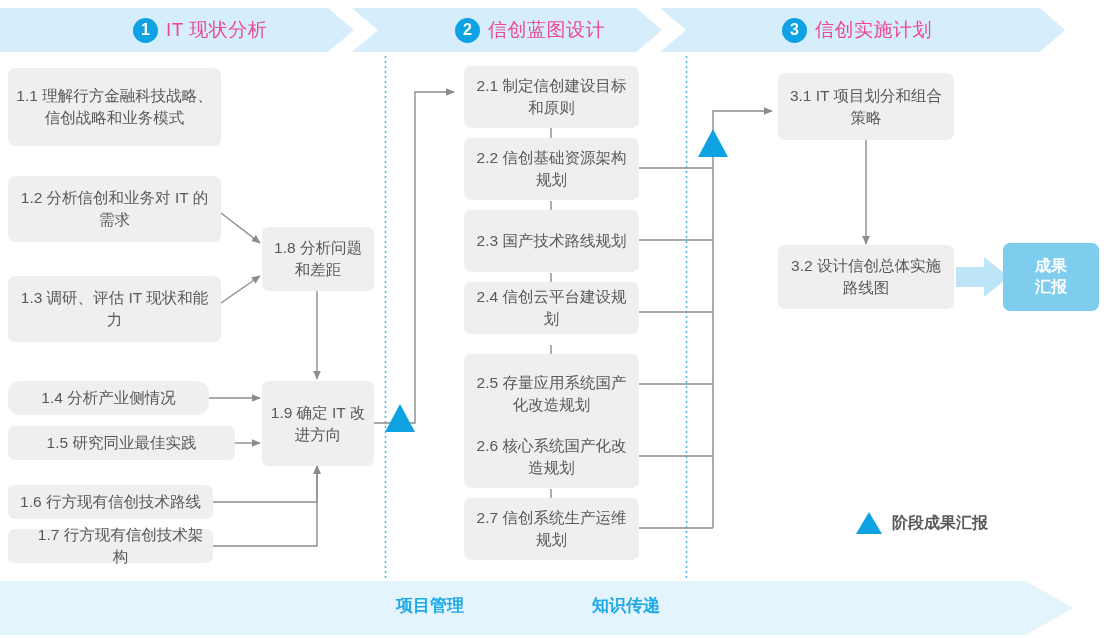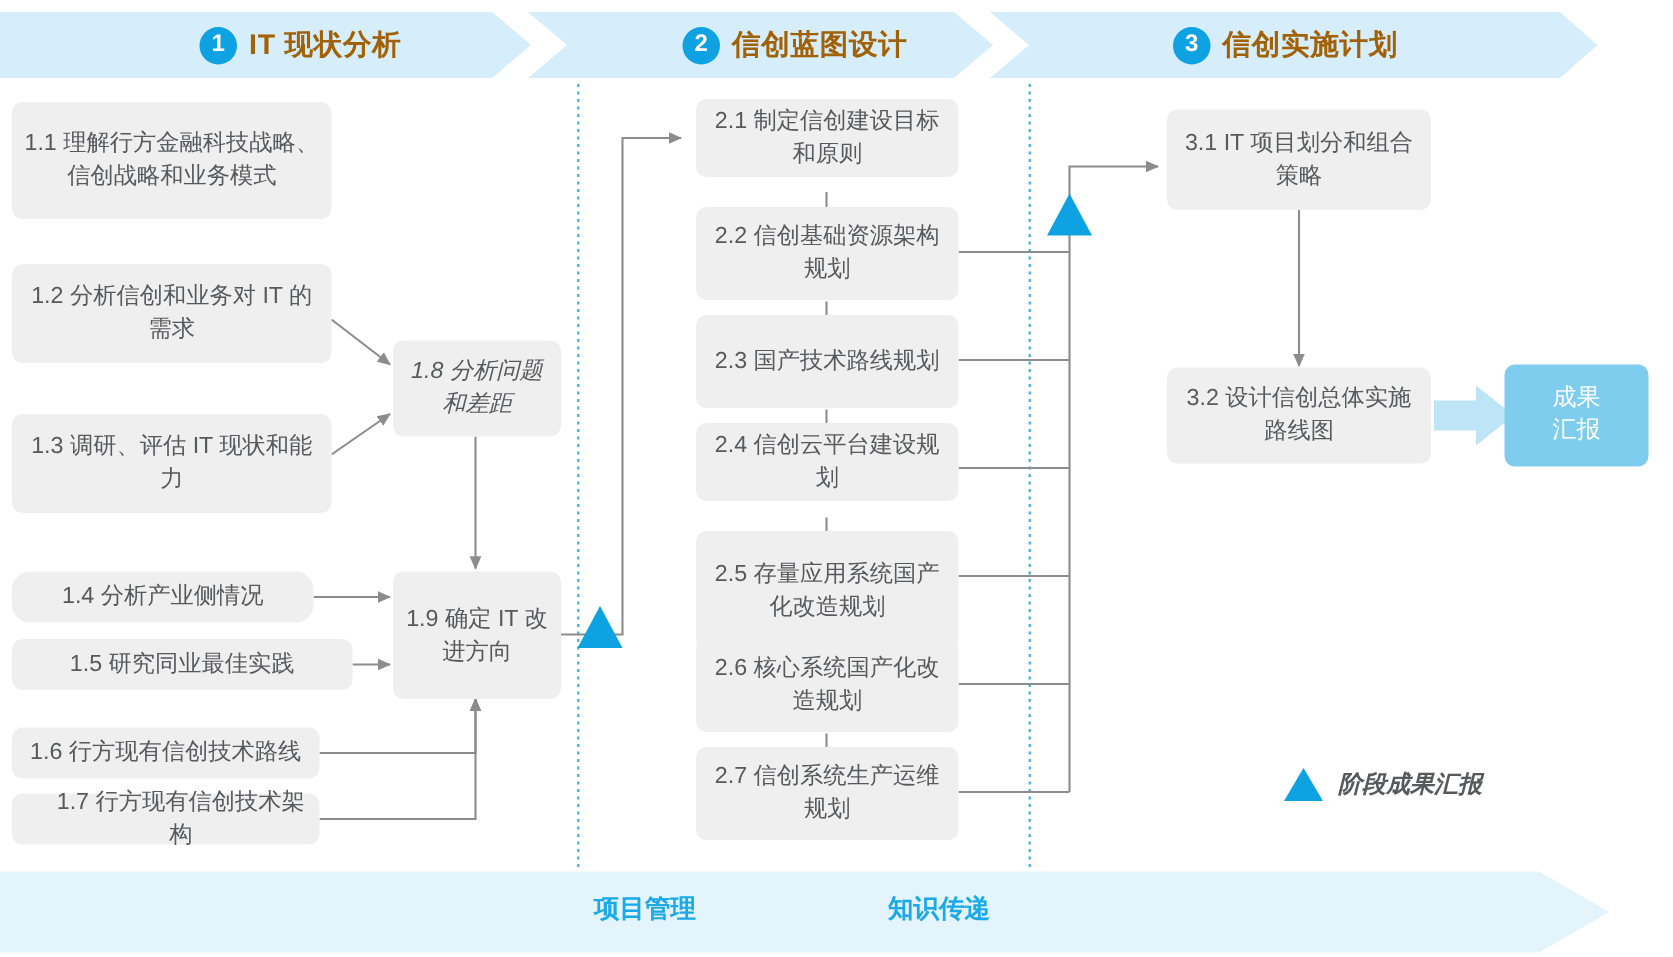--- a/index.html
+++ b/index.html
@@ -42,23 +42,23 @@
     background:#0FA2E3;
     color:#ffffff;
     font-size:16px;
     font-weight:bold;
     display:flex;
     align-items:center;
     justify-content:center;
     line-height:1;
   }
   .phase-label{
-    color:#a16207;
+    color:#ec4899;
     font-size:19px;
-    font-weight:bold;
+    font-weight:normal;
     letter-spacing:.5px;
   }
   
   .box{
     position:absolute;
     background:#EFEFEF;
     border-radius:7px;
     color:#58595B;
     font-size:15.5px;
     line-height:1.42;
@@ -69,21 +69,21 @@
     box-sizing:border-box;
     padding:4px 6px;
   }
   
   .outcome{
     position:absolute;
     background:#7FCDEE;
     border-radius:7px;
     color:#ffffff;
     font-size:16px;
-    font-weight:normal;
+    font-weight:bold;
     line-height:1.3;
     display:flex;
     align-items:center;
     justify-content:center;
     text-align:center;
   }
   
   .legend{
     position:absolute;
     display:flex;
@@ -194,39 +194,39 @@
     <polygon points="713,129 698,157 728,157" fill="#0FA2E3"></polygon>
   </svg>
 
   <div class="box" style="left:8px;top:68px;width:213px;height:78px;">1.1 理解行方金融科技战略、信创战略和业务模式</div>
   <div class="box" style="left:8px;top:176px;width:213px;height:66px;">1.2 分析信创和业务对 IT 的需求</div>
   <div class="box" style="left:8px;top:276px;width:213px;height:66px;">1.3 调研、评估 IT 现状和能力</div>
   <div class="box" style="left:8px;top:381px;width:201px;height:34px;border-radius:12px;">1.4 分析产业侧情况</div>
   <div class="box" style="left:8px;top:426px;width:227px;height:34px;">1.5 研究同业最佳实践</div>
   <div class="box" style="left:8px;top:485px;width:205px;height:34px;">1.6 行方现有信创技术路线</div>
   <div class="box" style="left:8px;top:529px;width:205px;height:34px;padding-left:26px;">1.7 行方现有信创技术架构</div>
-  <div class="box" style="left:262px;top:227px;width:112px;height:64px;font-style:italic;">1.8 分析问题和差距</div>
+  <div class="box" style="left:262px;top:227px;width:112px;height:64px;">1.8 分析问题和差距</div>
   <div class="box" style="left:262px;top:381px;width:112px;height:85px;">1.9 确定 IT 改进方向</div>
 
-  <div class="box" style="left:464px;top:66px;width:175px;height:52px;">2.1 制定信创建设目标和原则</div>
+  <div class="box" style="left:464px;top:66px;width:175px;height:62px;">2.1 制定信创建设目标和原则</div>
   <div class="box" style="left:464px;top:138px;width:175px;height:62px;">2.2 信创基础资源架构规划</div>
   <div class="box" style="left:464px;top:210px;width:175px;height:62px;">2.3 国产技术路线规划</div>
   <div class="box" style="left:464px;top:282px;width:175px;height:52px;">2.4 信创云平台建设规划</div>
   <div class="box" style="left:464px;top:354px;width:175px;height:80px;">2.5 存量应用系统国产化改造规划</div>
   <div class="box" style="left:464px;top:426px;width:175px;height:62px;">2.6 核心系统国产化改造规划</div>
   <div class="box" style="left:464px;top:498px;width:175px;height:62px;">2.7 信创系统生产运维规划</div>
 
   <div class="box" style="left:778px;top:73px;width:176px;height:67px;">3.1 IT 项目划分和组合策略</div>
   <div class="box" style="left:778px;top:245px;width:176px;height:64px;">3.2 设计信创总体实施路线图</div>
 
   <div class="outcome" style="left:1003px;top:243px;width:96px;height:68px;">
     <span>成果<br>汇报</span>
   </div>
 
-  <div class="legend" style="left:856px;top:512px;font-style:italic;">
+  <div class="legend" style="left:856px;top:512px;">
     <span class="legend-tri"></span>
     <span class="legend-text">阶段成果汇报</span>
   </div>
 
   <svg class="footer-band" viewBox="0 0 1115 60" xmlns="http://www.w3.org/2000/svg">
     <path d="M0,3 L1026,3 L1073,30 L1026,57 L0,57 Z" fill="#E3F4FC"></path>
   </svg>
   <div class="footer-lane" style="left:396px;">项目管理</div>
   <div class="footer-lane" style="left:592px;">知识传递</div>
 

